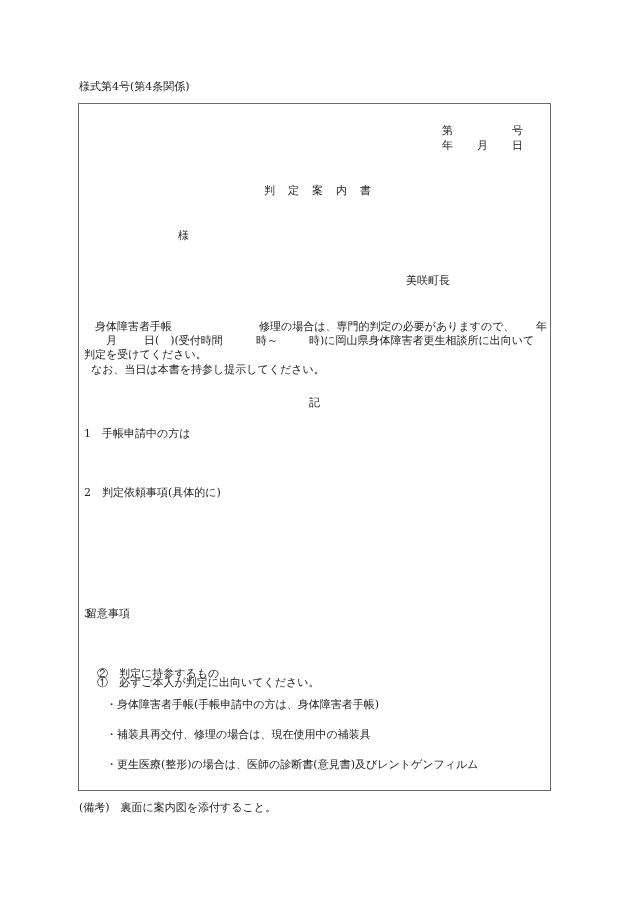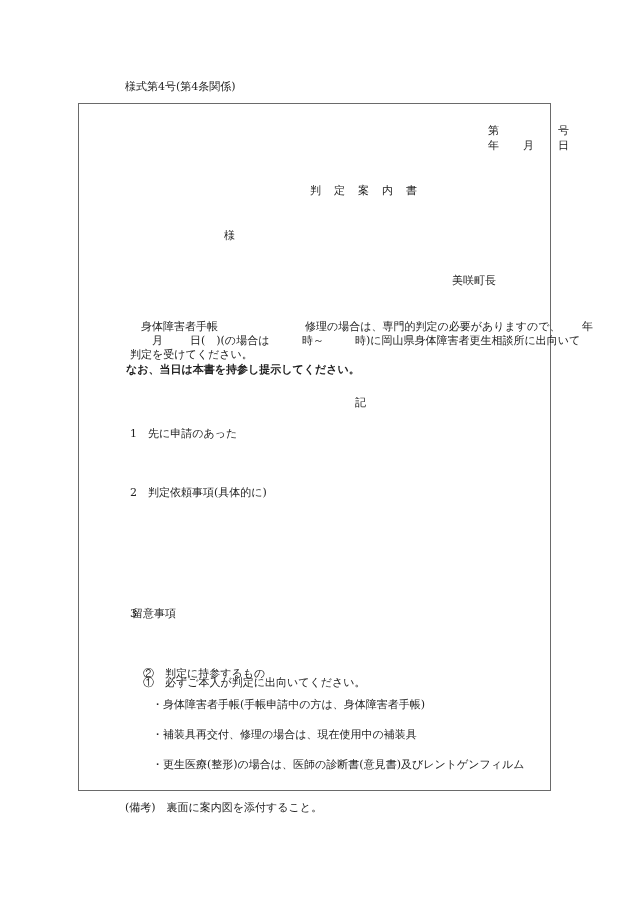--- a/index.html
+++ b/index.html
@@ -2,21 +2,21 @@
 <html><head>
   <meta charset="utf-8">
   <style>
     html, body { margin: 0; padding: 0; background: #ffffff; }
     body {
       width: 630px; height: 903px; position: relative; overflow: hidden;
       font-family: "DejaVu Serif", "Liberation Serif", serif;
       color: #222222;
       font-size: 11px;
     }
-    .abs { position: absolute; white-space: nowrap; line-height: 14px; margin-left: 46px; }
+    .abs { position: absolute; white-space: nowrap; line-height: 14px; }
     .form-box {
       position: absolute; left: 78px; top: 103px;
       width: 473px; height: 688px;
       border: 1px solid #6a6a6a;
       box-sizing: border-box;
     }
   </style>
 </head>
 <body>
 
@@ -34,31 +34,31 @@
 
 <div class="abs" style="left:178px; top:229px;">様</div>
 
 <div class="abs" style="left:406px; top:274px;">美咲町長</div>
 
 <div class="abs" style="left:95px; top:320px;">身体障害者手帳</div>
 <div class="abs" style="left:259px; top:320px;">修理の場合は、専門的判定の必要がありますので、</div>
 <div class="abs" style="left:536px; top:320px;">年</div>
 
 <div class="abs" style="left:106px; top:334px;">月</div>
-<div class="abs" style="left:144px; top:334px;">日(　)(の場合は</div>
+<div class="abs" style="left:144px; top:334px;">日(　)(受付時間</div>
 <div class="abs" style="left:256px; top:334px;">時～</div>
 <div class="abs" style="left:309px; top:334px;">時)に岡山県身体障害者更生相談所に出向いて</div>
 
 <div class="abs" style="left:84px; top:348px;">判定を受けてください。</div>
-<div class="abs" style="left:80px; top:363px;font-weight:bold;">なお、当日は本書を持参し提示してください。</div>
+<div class="abs" style="left:91px; top:363px;">なお、当日は本書を持参し提示してください。</div>
 
 <div class="abs" style="left:309px; top:396px;">記</div>
 
 <div class="abs" style="left:84px; top:427px;">1</div>
-<div class="abs" style="left:102px; top:427px;">先に申請のあった</div>
+<div class="abs" style="left:102px; top:427px;">手帳申請中の方は</div>
 
 <div class="abs" style="left:84px; top:486px;">2</div>
 <div class="abs" style="left:102px; top:486px;">判定依頼事項(具体的に)</div>
 
 <div class="abs" style="left:84px; top:607px;">3</div>
 <div class="abs" style="left:86px; top:607px;">留意事項</div>
 
 <div class="abs" style="left:97px; top:676px;">①　必ずご本人が判定に出向いてください。</div>
 <div class="abs" style="left:97px; top:667px;text-align:center;">②　判定に持参するもの</div>
 

